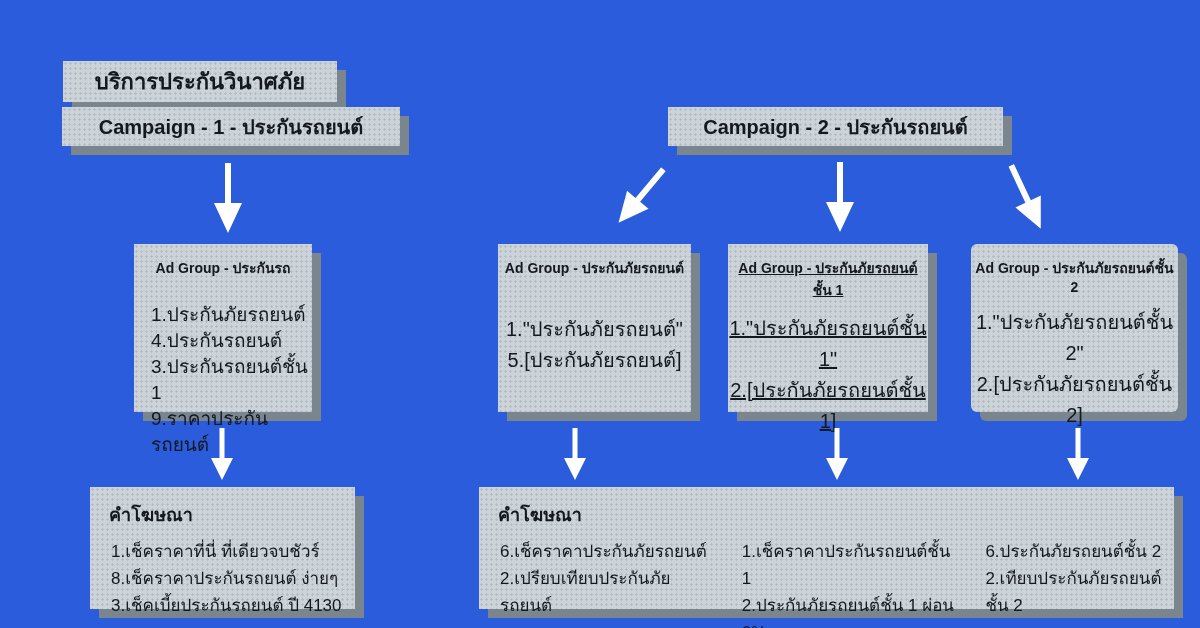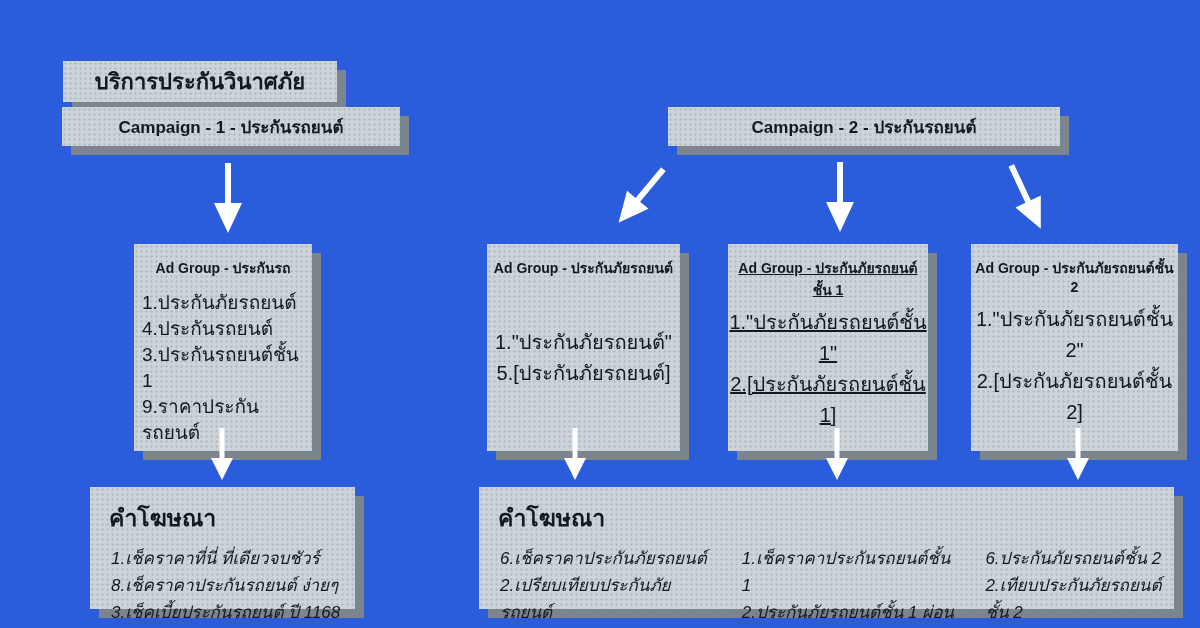--- a/index.html
+++ b/index.html
@@ -17,43 +17,43 @@
     box-shadow: 9px 9px 0 var(--box-shadow, #7b858d);
   }
   .title-box {
     left:63px; top:13px; width:274px; height:41px;
     display:flex; align-items:center; justify-content:center;
     font-weight:bold; font-size:22px;margin-top:48px;
   }
   .campaign {
     top:107px; height:39px;
     display:flex; align-items:center; justify-content:center;
-    font-weight:bold; font-size:17px;
+    font-weight:bold; font-size:20px;
   }
   .c1 { left:62px;  width:338px; }
-  .c2 { left:668px; width:392px; }
+  .c2 { left:668px; width:335px; }
 
-  .adgroup { top:244px; height:207px; display:flex; flex-direction:column; }
+  .adgroup { top:244px; height:168px; display:flex; flex-direction:column;gap:12px; }
   .ag1 { left:134px; width:178px; }
-  .ag2 { left:487px; width:193px; }
+  .ag2 { left:498px; width:193px; }
   .ag3 { left:728px; width:200px;text-decoration:underline; }
-  .ag4 { left:971px; width:207px; }
+  .ag4 { left:971px; width:207px;border-radius:6px; }
   .ag-title { font-weight:bold; font-size:14px; text-align:center; padding:13px 4px 0 4px; }
   .ag-list { list-style:none; margin:0; padding:0; }
-  .ag1 .ag-list { padding:11px 0 0 8px; font-size:19px; line-height:26px; text-align:left; }
+  .ag1 .ag-list { padding:11px 0 0 17px; font-size:19px; line-height:26px; text-align:left; }
   .ag-centered .ag-list {
     flex:1; display:flex; flex-direction:column; justify-content:center;
     text-align:center; font-size:20px; line-height:31px; padding-bottom:14px;
   }
 
   .ads { top:487px; height:122px; }
   .ads-left  { left:90px;  width:265px; }
   .ads-right { left:479px; width:695px; }
-  .ads-title { font-weight:bold; font-size:23px; padding:13px 0 0 19px; }
-  .ads-list { list-style:none; margin:9px 0 0 0; padding:0 0 0 21px; font-size:17px; line-height:27px;font-style:italic; }
+  .ads-title { font-weight:bold; font-size:18px; padding:13px 0 0 19px; }
+  .ads-list { list-style:none; margin:9px 0 0 0; padding:0 0 0 21px; font-size:17px; line-height:27px; }
   .ads-cols { display:flex; }
   .ads-cols .ads-list { margin-top:9px; }
   .col-1 { width:240px; }
   .col-2 { width:242px; }
   .col-3 { width:205px; }
 
   .arrow { position:absolute; }
   .arrow svg { display:block; width:100%; height:100%; fill:var(--arrow, #ffffff); }
   .a-c1     { left:210px; top:163px; width:36px; height:70px; }
   .a-c2l    { left:623px; top:161px; width:36px; height:70px; transform:rotate(40deg); }
@@ -155,21 +155,21 @@
     <svg viewBox="0 0 30 52">
         <path d="M12.5 0 H17.5 V30 H26 L15 52 L4 30 H12.5 Z"></path>
       </svg>
   </div>
 
   <div class="box ads ads-left">
     <div class="ads-title">คำโฆษณา</div>
     <ul class="ads-list">
       <li>1.เช็คราคาที่นี่ ที่เดียวจบชัวร์</li>
       <li>8.เช็คราคาประกันรถยนต์ ง่ายๆ</li>
-      <li>3.เช็คเบี้ยประกันรถยนต์ ปี 1168</li>
+      <li>3.เช็คเบี้ยประกันรถยนต์ ปี 4130</li>
     </ul>
   </div>
 
   <div class="box ads ads-right">
     <div class="ads-title">คำโฆษณา</div>
     <div class="ads-cols">
       <ul class="ads-list col-1">
         <li>6.เช็คราคาประกันภัยรถยนต์</li>
         <li>2.เปรียบเทียบประกันภัยรถยนต์</li>
       </ul>

